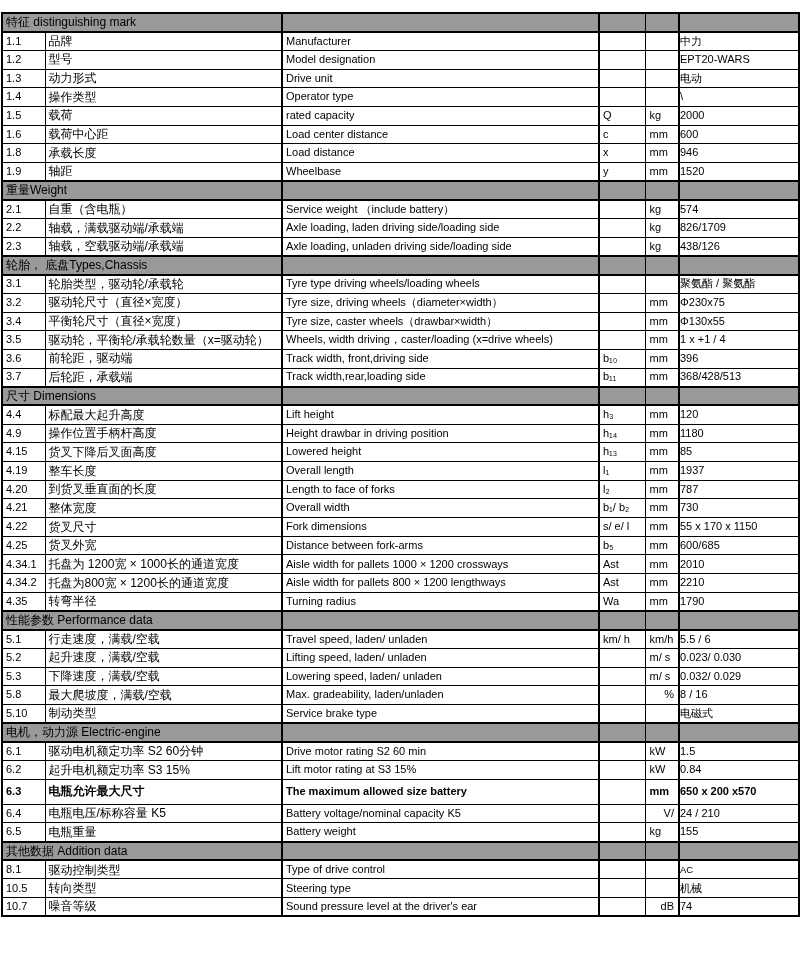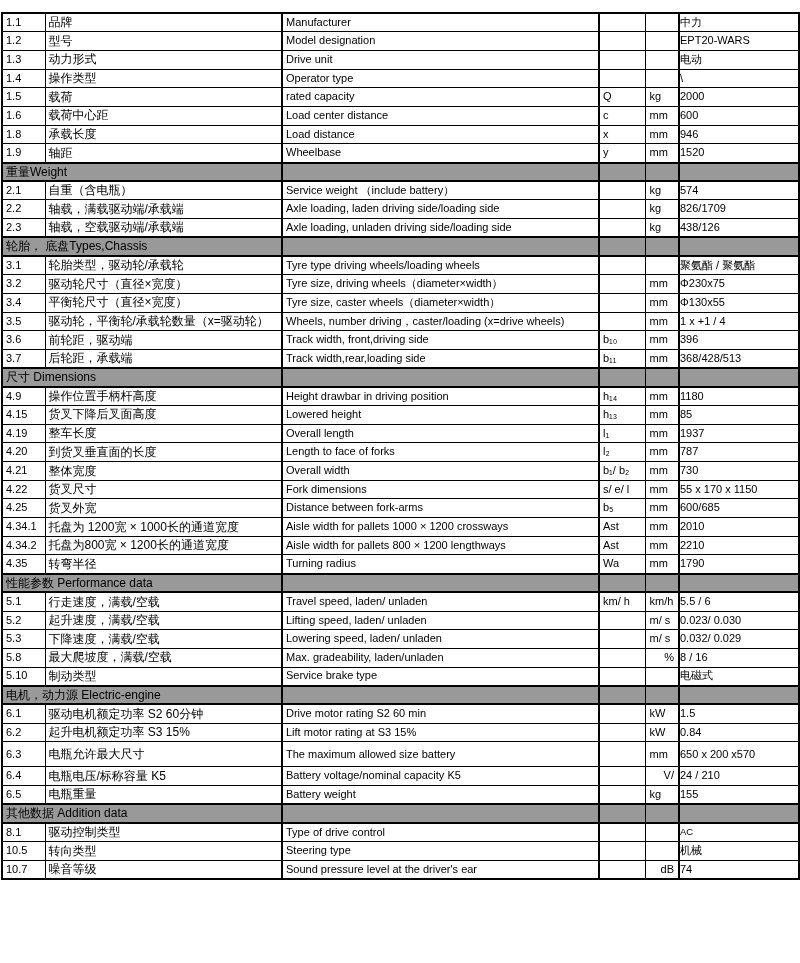--- a/index.html
+++ b/index.html
@@ -9,21 +9,21 @@
     color:#000;
   }
   table{
     border-collapse:collapse;
     table-layout:fixed;
     margin:12px 0 0 1px;
     width:797px;
     border:2px solid #000;
   }
   tr{height:18.7px;}
-  tr.tall{height:25px;}
+  tr.tall{height:25px;font-weight:bold;}
   td{
     border:1px solid #000;
     font-size:11px;
     line-height:1.05;
     padding:0 0 0 3px;
     white-space:nowrap;
     overflow:hidden;
     vertical-align:middle;
   }
   td.c-cn{font-size:12px;margin-left:27px;}
@@ -51,20 +51,27 @@
 <table>
   <colgroup>
     <col class="w-no">
       <col class="w-cn">
       <col class="w-en">
     <col class="w-sym">
       <col class="w-unit">
       <col class="w-val">
   </colgroup>
   <tbody>
+      <tr class="section">
+        <td colspan="2">特征 distinguishing mark</td>
+        <td class="c-en"></td>
+        <td class="c-sym"></td>
+        <td class="c-unit"></td>
+        <td class="c-val"></td>
+      </tr>
       <tr>
         <td class="c-no">1.1</td>
         <td class="c-cn">品牌</td>
         <td class="c-en">Manufacturer</td>
         <td class="c-sym"></td>
         <td class="c-unit"></td>
         <td class="c-val">中力</td>
       </tr>
       <tr>
         <td class="c-no">1.2</td>
@@ -172,29 +179,29 @@
         <td class="c-no">3.2</td>
         <td class="c-cn">驱动轮尺寸（直径×宽度）</td>
         <td class="c-en">Tyre size, driving wheels（diameter×width）</td>
         <td class="c-sym"></td>
         <td class="c-unit">mm</td>
         <td class="c-val">Φ230x75</td>
       </tr>
       <tr>
         <td class="c-no">3.4</td>
         <td class="c-cn">平衡轮尺寸（直径×宽度）</td>
-        <td class="c-en">Tyre size, caster wheels（diameter×width）</td>
+        <td class="c-en">Tyre size, caster wheels（drawbar×width）</td>
         <td class="c-sym"></td>
         <td class="c-unit">mm</td>
         <td class="c-val">Φ130x55</td>
       </tr>
       <tr>
         <td class="c-no">3.5</td>
         <td class="c-cn">驱动轮，平衡轮/承载轮数量（x=驱动轮）</td>
-        <td class="c-en">Wheels, number driving，caster/loading (x=drive wheels)</td>
+        <td class="c-en">Wheels, width driving，caster/loading (x=drive wheels)</td>
         <td class="c-sym"></td>
         <td class="c-unit">mm</td>
         <td class="c-val">1 x  +1 / 4</td>
       </tr>
       <tr>
         <td class="c-no">3.6</td>
         <td class="c-cn">前轮距，驱动端</td>
         <td class="c-en">Track width, front,driving side</td>
         <td class="c-sym">b₁₀</td>
         <td class="c-unit">mm</td>
@@ -207,20 +214,28 @@
         <td class="c-sym">b₁₁</td>
         <td class="c-unit">mm</td>
         <td class="c-val">368/428/513</td>
       </tr>
       <tr class="section">
         <td colspan="2">尺寸 Dimensions</td>
         <td class="c-en"></td>
         <td class="c-sym"></td>
         <td class="c-unit"></td>
         <td class="c-val"></td>
+      </tr>
+      <tr>
+        <td class="c-no">4.4</td>
+        <td class="c-cn">标配最大起升高度</td>
+        <td class="c-en">Lift height</td>
+        <td class="c-sym">h₃</td>
+        <td class="c-unit">mm</td>
+        <td class="c-val">120</td>
       </tr>
       <tr>
         <td class="c-no">4.9</td>
         <td class="c-cn">操作位置手柄杆高度</td>
         <td class="c-en">Height drawbar in driving position</td>
         <td class="c-sym">h₁₄</td>
         <td class="c-unit">mm</td>
         <td class="c-val">1180</td>
       </tr>
       <tr>

